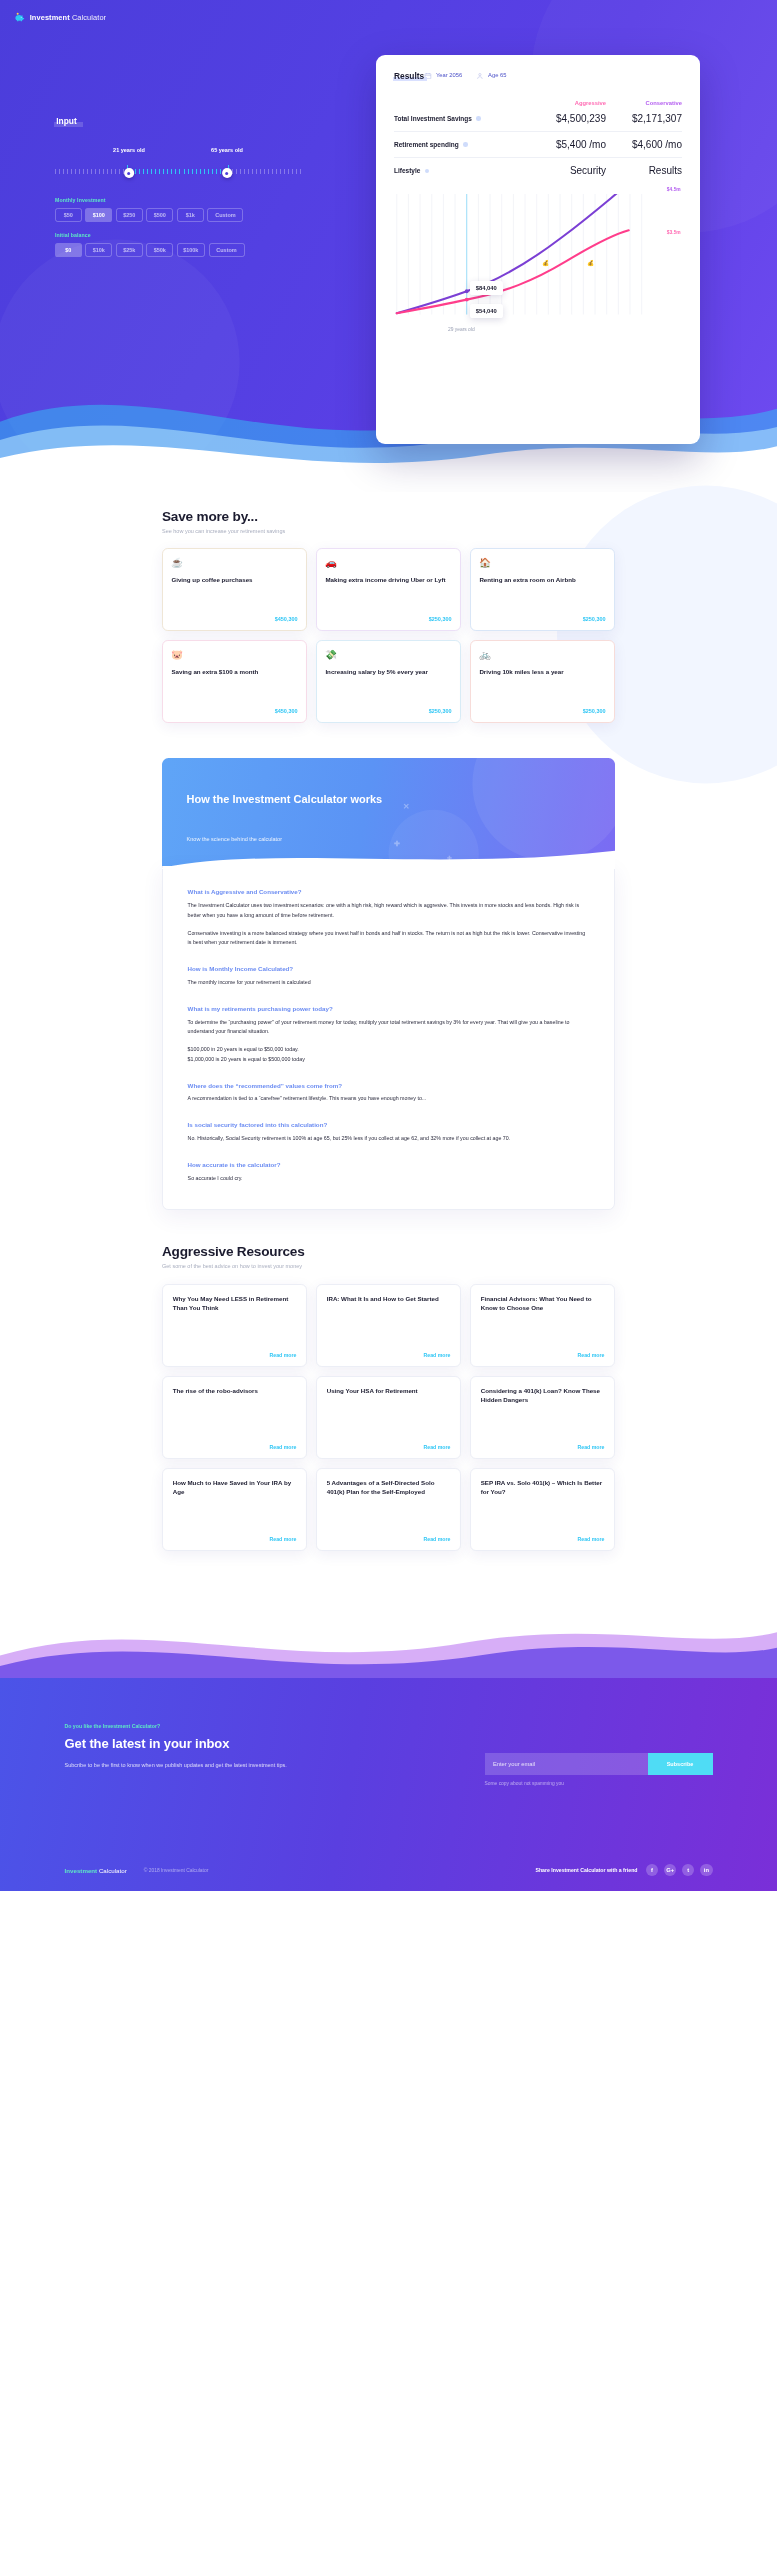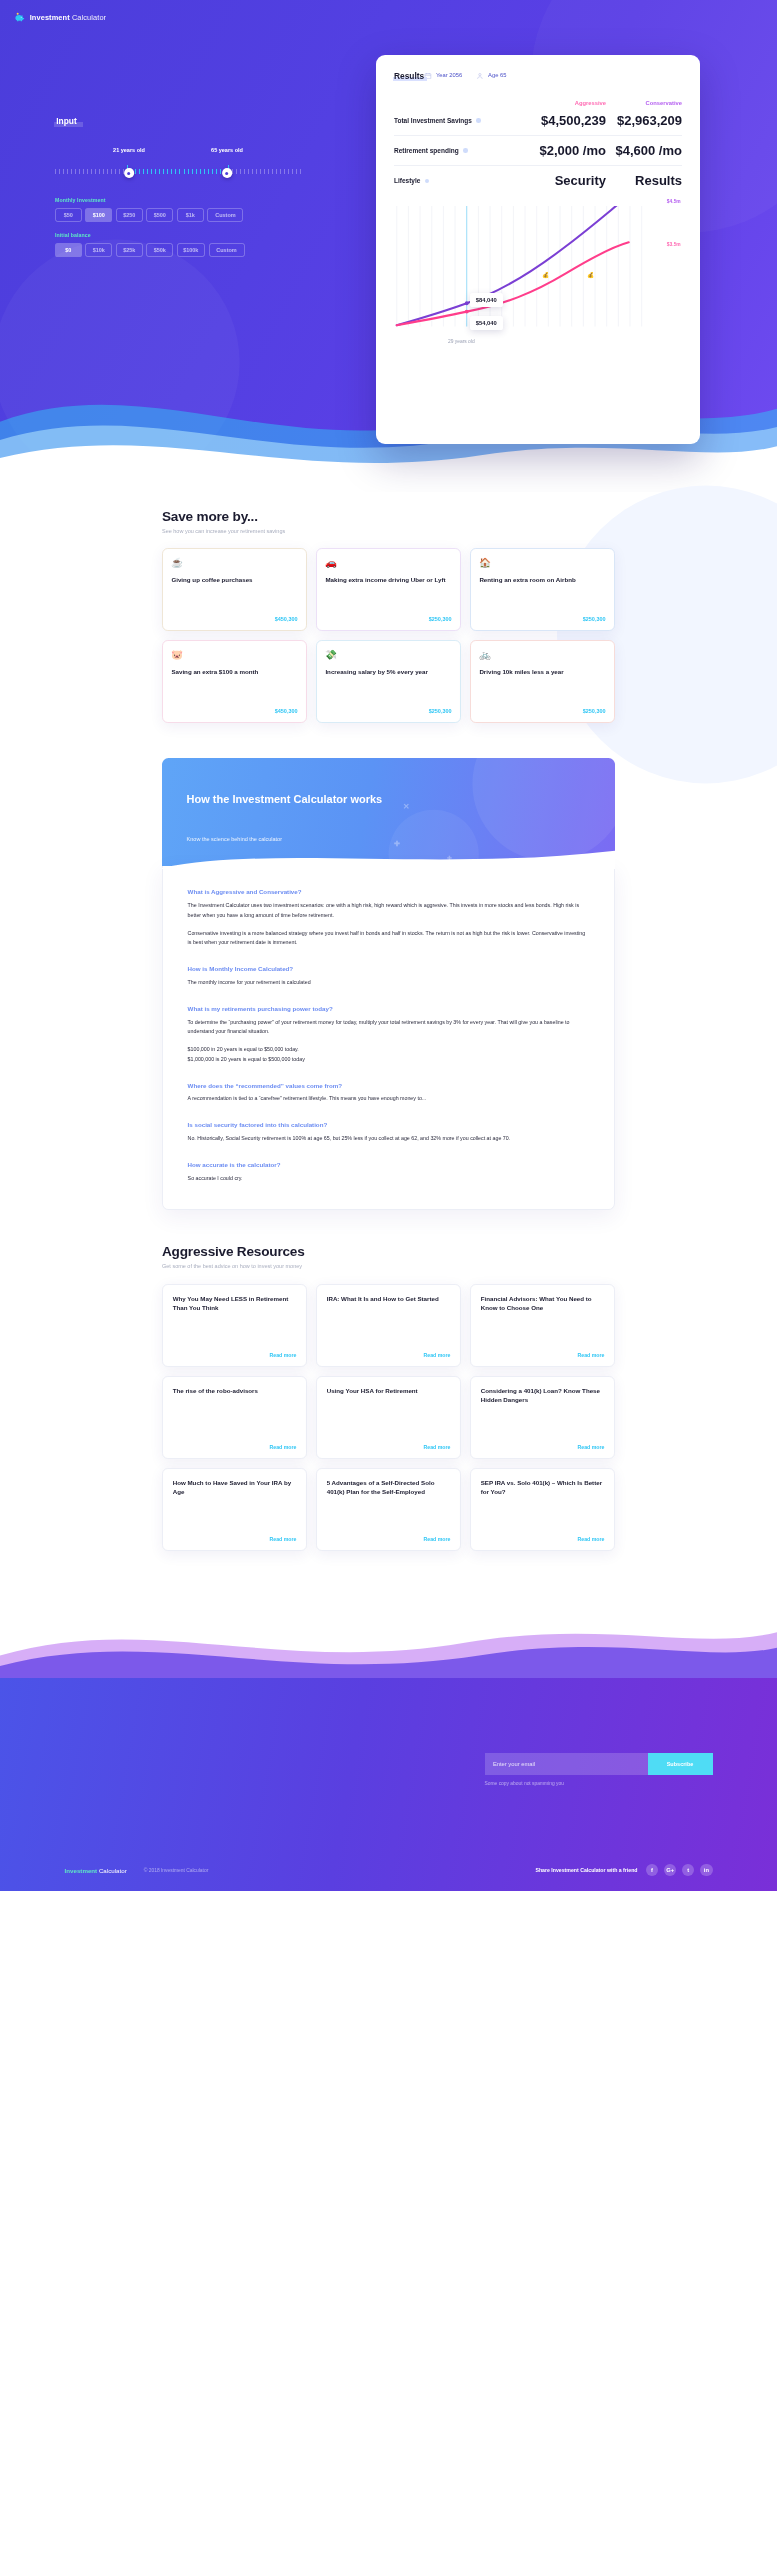--- a/index.html
+++ b/index.html
@@ -86,21 +86,21 @@
   .mini-icon { width: 7.8px; height: 7.8px; opacity: .55; }
 
   .res-table { width: 100%; margin-top: 19.4px; }
   .res-colhead { display: flex; font-size: 5.8px; font-weight: 600; }
   .res-colhead .c-label { flex: 1; }
   .res-colhead .c-a { width: 76px; text-align: right; color: #ff6bb3; }
   .res-colhead .c-c { width: 76px; text-align: right; color: #b560f0; }
   .res-row { display: flex; align-items: center; padding: 7.1px 0; border-bottom: 0.6px solid #eef0f6; }
   .res-row:last-child { border-bottom: none; }
   .res-row .c-label { flex: 1; font-size: 6.5px; font-weight: 700; display: flex; align-items: center; gap: 4.5px; }
-  .res-row .c-a, .res-row .c-c { width: 76px; text-align: right; font-size: 13px; font-weight: 700; color: #17172b;}
+  .res-row .c-a, .res-row .c-c { width: 76px; text-align: right; font-size: 10px; font-weight: 400; color: #17172b;}
   .info-dot { width: 4.5px; height: 4.5px; border-radius: 50%; background: #cfdcfb; display: inline-block; }
 
   .chart { position: relative; margin-top: 10.4px; height: 130px; }
   .chart svg { display: block; }
   .chart-x { font-size: 4.9px; color: #9aa0b4; position: absolute; left: 54px; bottom: -7.8px; }
   .tag {
     position: absolute; background: #fff; border-radius: 2.6px;
     box-shadow: 0 1.9px 7.8px rgba(40,30,100,.16);
     font-size: 5.8px; font-weight: 700; padding: 3.9px 5.8px; color: #17172b;
   }
@@ -347,28 +347,28 @@
           <div class="c-a">Aggressive</div>
           <div class="c-c">Conservative</div>
         </div>
         <div id="res-rows">
             <div class="res-row">
               <div class="c-label">
                 <span>Total Investment Savings</span>
                 <span class="info-dot"></span>
               </div>
               <div class="c-a">$4,500,239</div>
-              <div class="c-c">$2,963,209</div>
+              <div class="c-c">$2,171,307</div>
             </div>
             <div class="res-row">
               <div class="c-label">
                 <span>Retirement spending</span>
                 <span class="info-dot"></span>
               </div>
-              <div class="c-a">$2,000 /mo</div>
+              <div class="c-a">$5,400 /mo</div>
               <div class="c-c">$4,600 /mo</div>
             </div>
             <div class="res-row">
               <div class="c-label">
                 <span>Lifestyle</span>
                 <span class="info-dot"></span>
               </div>
               <div class="c-a">Security</div>
               <div class="c-c">Results</div>
             </div>
@@ -539,20 +539,25 @@
     </div>
   </section>
 
   <div class="footer-wrap">
     <svg class="footer-wave" viewBox="0 0 1200 130" preserveAspectRatio="none">
       <path d="M0,92 C230,24 430,122 720,72 C930,36 1080,86 1200,56 L1200,130 L0,130 Z" fill="#b76bf0" opacity="0.55"></path>
       <path d="M0,108 C240,46 440,138 740,92 C950,58 1090,104 1200,80 L1200,130 L0,130 Z" fill="#6c4ae8" opacity="0.85"></path>
     </svg>
     <footer class="footer">
       <div class="foot-inner">
+        <div class="foot-left">
+          <div class="foot-eyebrow">Do you like the Investment Calculator?</div>
+          <h2 class="foot-h">Get the latest in your inbox</h2>
+          <p class="foot-p">Subcribe to be the first to know when we publish updates and get the latest investment tips.</p>
+        </div>
         <div class="foot-right">
           <div class="sub-row">
             <input class="sub-input" type="email" placeholder="Enter your email" style="">
             <button class="sub-btn">Subscribe</button>
           </div>
           <div class="sub-note">Some copy about not spamming you</div>
         </div>
       </div>
 
       <div class="foot-bar">

